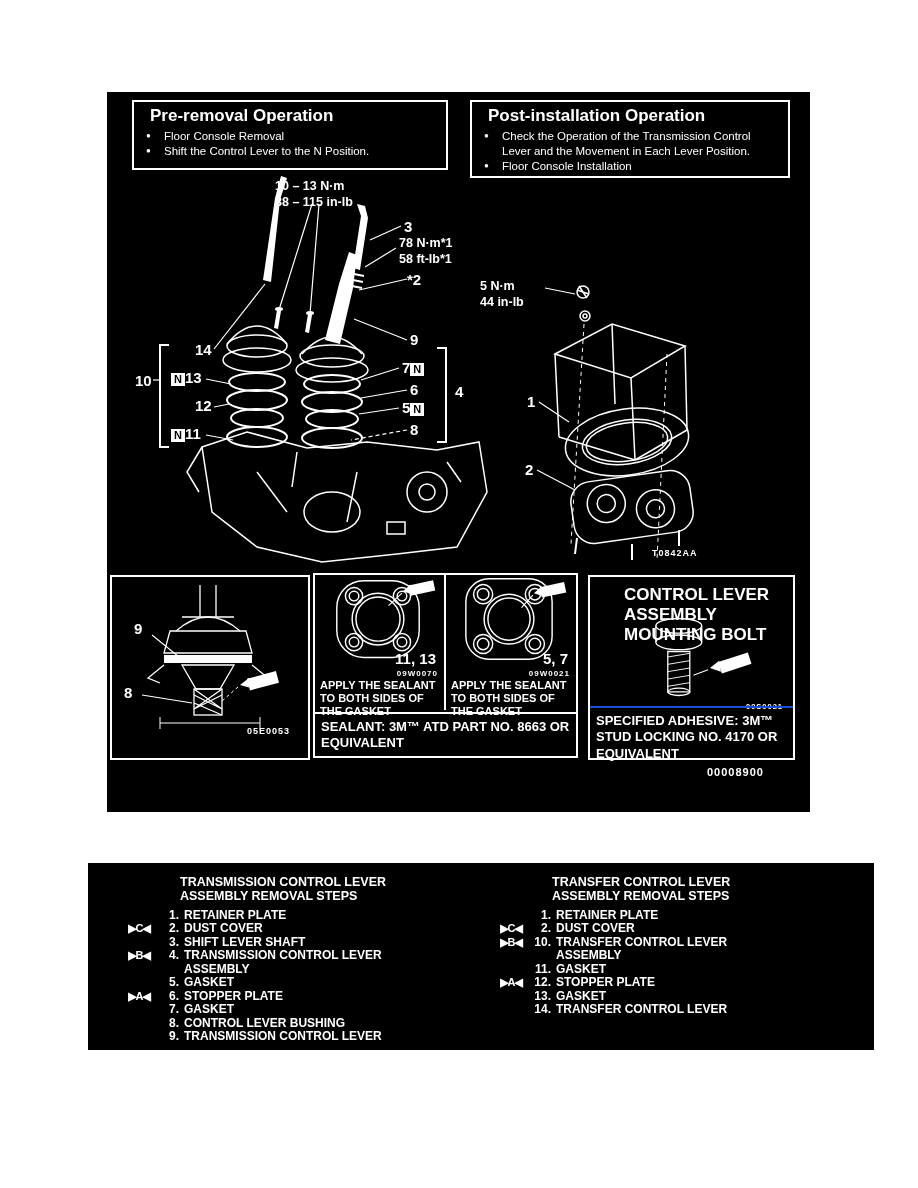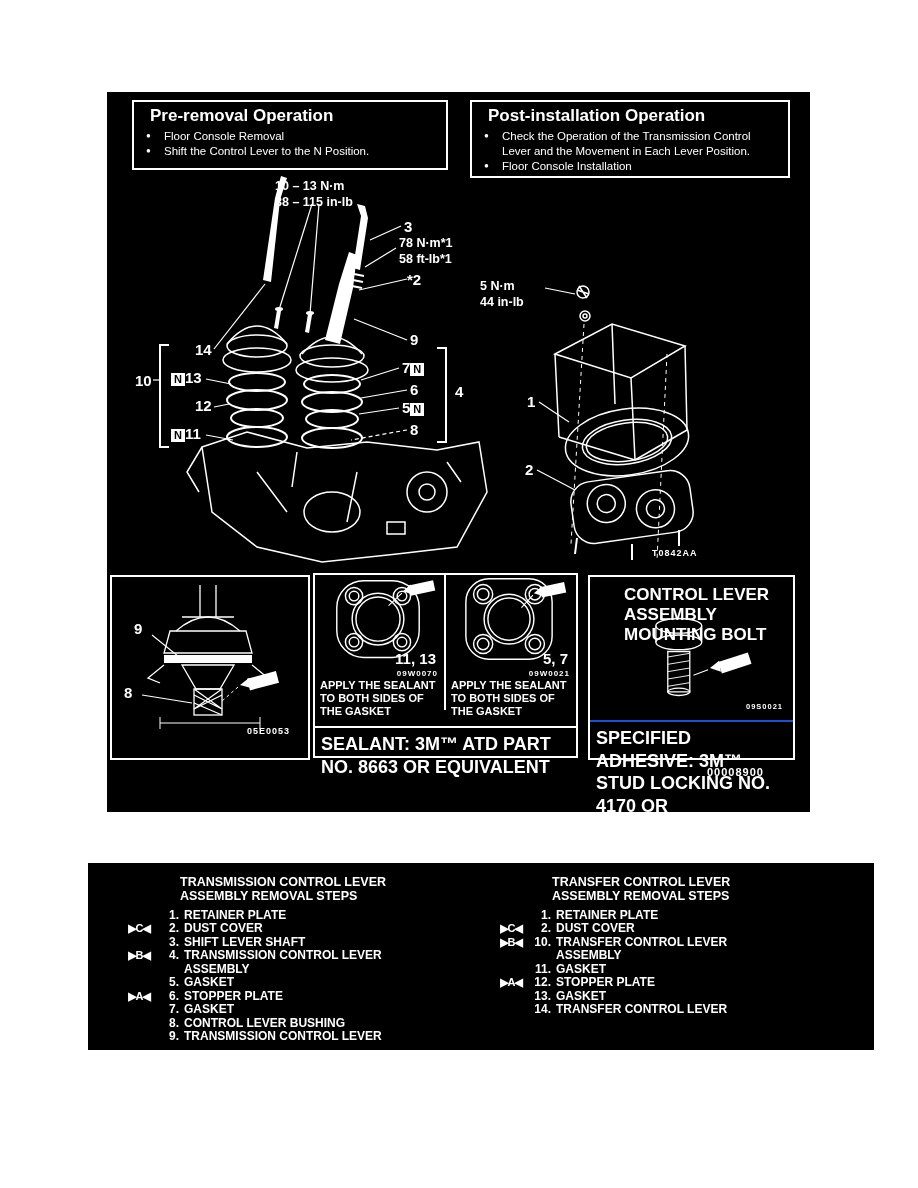--- a/index.html
+++ b/index.html
@@ -14,21 +14,21 @@
   .bullets li{padding-left:22px;position:relative;}
   .bullets li::before{content:"●";position:absolute;left:4px;font-size:8px;top:2px;}
   .torq{color:#fff;font-weight:bold;font-size:12.5px;line-height:1.3;white-space:nowrap;}
   .co{color:#fff;font-weight:bold;font-size:15px;line-height:1;white-space:nowrap;}
   .nbox{display:inline-block;background:#fff;color:#000;width:14px;height:13px;font-size:11px;
         line-height:13px;text-align:center;font-weight:bold;}
   .bracket-l{border:2px solid #fff;border-right:none;}
   .bracket-r{border:2px solid #fff;border-left:none;}
   .code{color:#fff;font-weight:bold;font-size:9px;letter-spacing:1px;white-space:nowrap;}
   .note{color:#fff;font-weight:bold;font-size:11px;line-height:1.18;}
-  .bignote{color:#fff;font-weight:bold;font-size:18px;line-height:1.25;margin-top:14px;}
+  .bignote{color:#fff;font-weight:bold;font-size:13px;line-height:1.25;}
   .steps-title{color:#fff;font-weight:bold;font-size:12.5px;line-height:1.15;}
   .step-row{display:flex;color:#fff;font-weight:bold;font-size:12px;line-height:13.5px;}
   .mk{width:42px;text-align:right;margin-right:5px;letter-spacing:-1px;font-size:11px;}
   .sn{width:24px;text-align:right;margin-right:5px;}
   .txt{white-space:nowrap;}
 </style>
 </head>
 <body>
 
 <div id="page">

